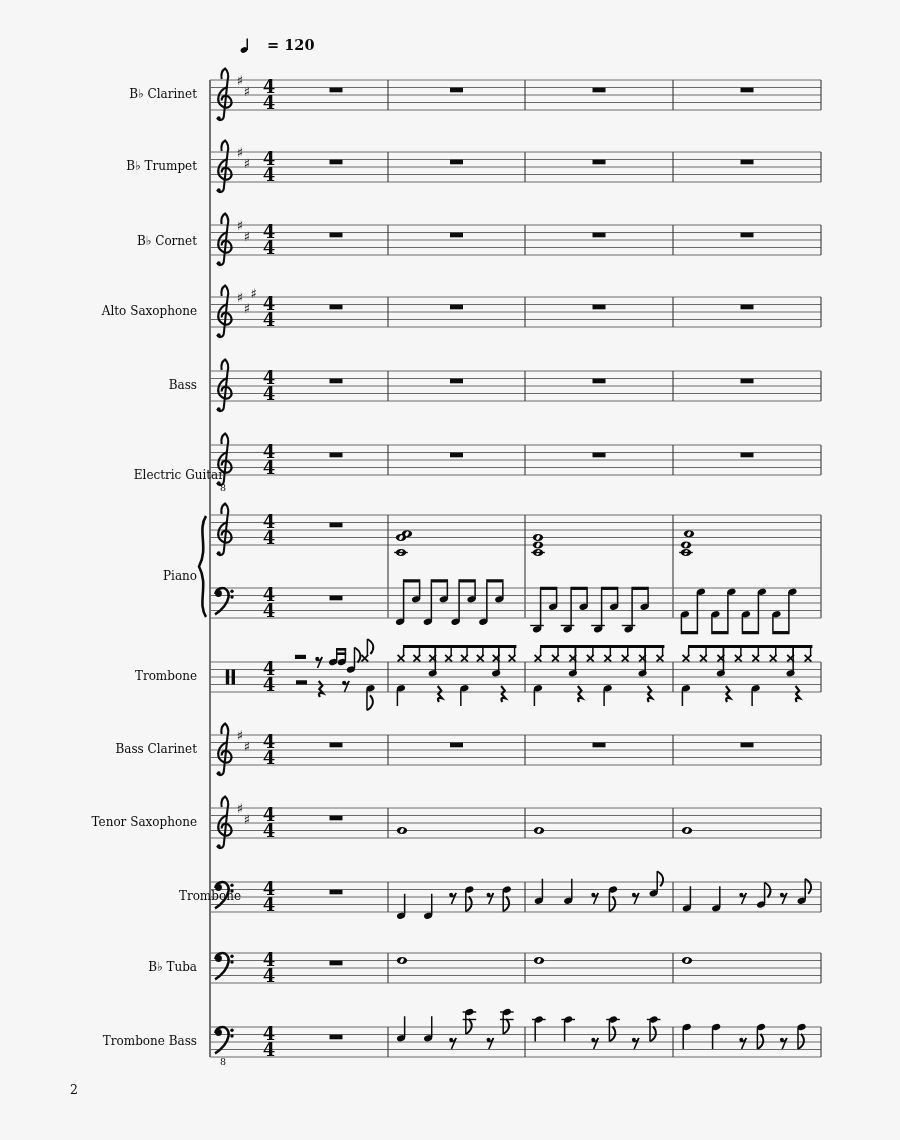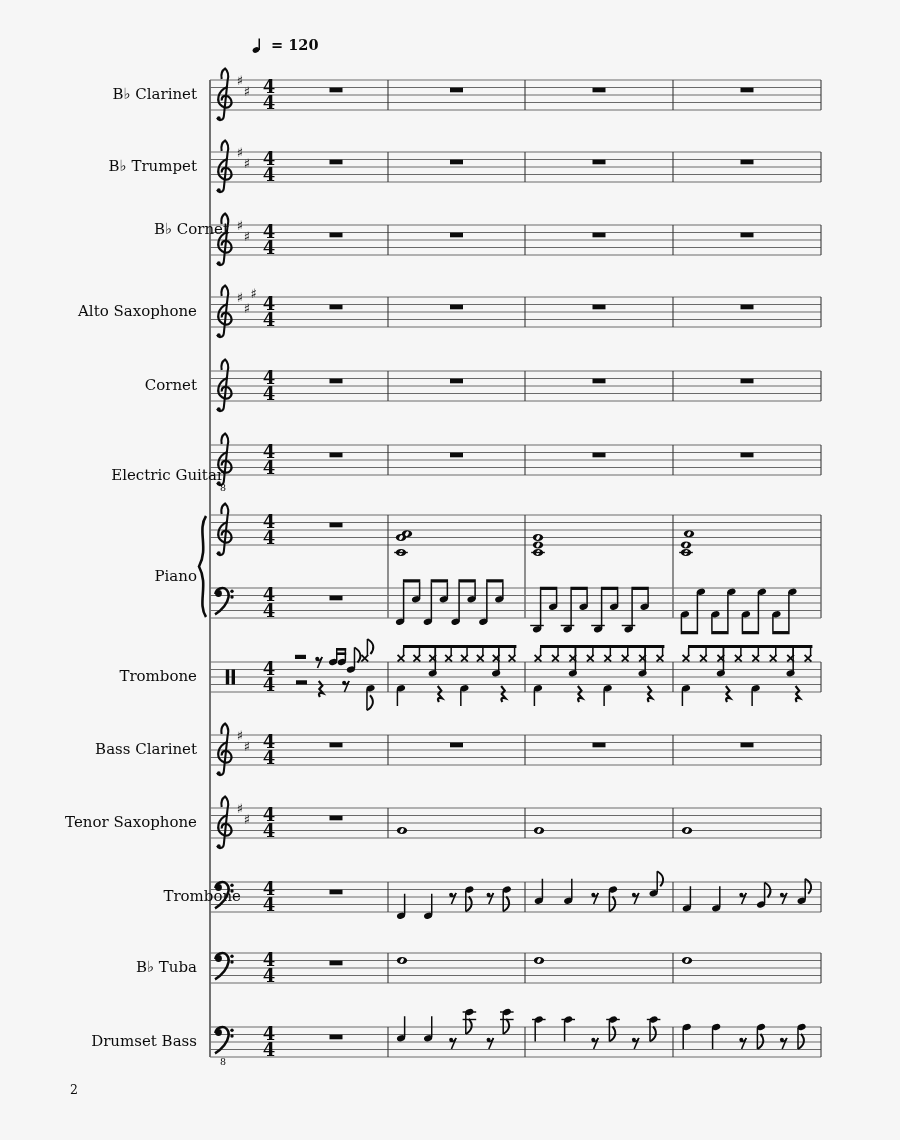--- a/index.html
+++ b/index.html
@@ -1,20 +1,20 @@
 <!DOCTYPE html>
 <html><head>
 <meta charset="utf-8">
 <title>Score</title>
 <style>
   html,body{margin:0;padding:0;width:900px;height:1140px;background:#f6f6f6;}
   .page{position:relative;width:900px;height:1140px;font-family:"DejaVu Serif","Liberation Serif",serif;color:#0b0b0b;overflow:hidden;}
   #score{position:absolute;left:0;top:0;}
-  .label{position:absolute;left:0;width:197px;text-align:right;font-size:15px;line-height:19px;white-space:nowrap;}
-  .tempo{position:absolute;left:252px;top:36px;display:flex;align-items:flex-start;gap:8px;font-weight:bold;font-size:14.5px;}
+  .label{position:absolute;left:0;width:197px;text-align:right;font-size:12px;line-height:19px;white-space:nowrap;}
+  .tempo{position:absolute;left:240px;top:36px;display:flex;align-items:flex-start;gap:16px;font-weight:bold;font-size:14.5px;}
   .tempo svg{margin-top:1px;}
   .pagenum{position:absolute;left:70px;top:1082px;font-size:12.5px;}
 </style>
 </head>
 <body>
 
 <div class="page">
   <div class="tempo">
     <svg width="11" height="17" viewBox="0 0 11 17">
       <ellipse cx="4" cy="13" rx="3.5" ry="2.7" transform="rotate(-20 4 13)" fill="#0b0b0b"></ellipse>
@@ -805,26 +805,26 @@
           <line x1="786.8" y1="1038" x2="782.1999999999999" y2="1049" stroke="#0b0b0b" stroke-width="1.6"></line>
           <ellipse cx="801.6" cy="1027" rx="4.2" ry="3" transform="rotate(-21 801.6 1027)" fill="#0b0b0b"></ellipse>
           <line x1="798" y1="1028" x2="798" y2="1049" stroke="#0b0b0b" stroke-width="1.5"></line>
           <path d="M 798 1049 C 805 1045 805.5 1039 801 1034" stroke="#0b0b0b" stroke-width="2" fill="none"></path>
         </g>
       </g>
     </svg>
   <div id="labels">
       <div class="label" style="top: 85px;">B♭ Clarinet</div>
       <div class="label" style="top: 157px;">B♭ Trumpet</div>
-      <div class="label" style="top: 220px; margin-left: 32px;">B♭ Cornet</div>
+      <div class="label" style="top: 232px;">B♭ Cornet</div>
       <div class="label" style="top: 302px;">Alto Saxophone</div>
-      <div class="label" style="top: 376px;">Cornet</div>
+      <div class="label" style="top: 376px;">Bass</div>
       <div class="label" style="top: 466px; padding-left: 27px;">Electric Guitar</div>
       <div class="label" style="top: 559px; margin-top: 8px;">Piano</div>
       <div class="label" style="top: 667px;">Trombone</div>
       <div class="label" style="top: 740px;">Bass Clarinet</div>
       <div class="label" style="top: 813px; text-align: right;">Tenor Saxophone</div>
       <div class="label" style="top: 887px; padding-left: 44px;">Trombone</div>
       <div class="label" style="top: 958px;">B♭ Tuba</div>
-      <div class="label" style="top: 1032px;">Drumset Bass</div>
+      <div class="label" style="top: 1032px;">Trombone Bass</div>
     </div>
   <div class="pagenum">2</div>
 </div>
 
 </body></html>

